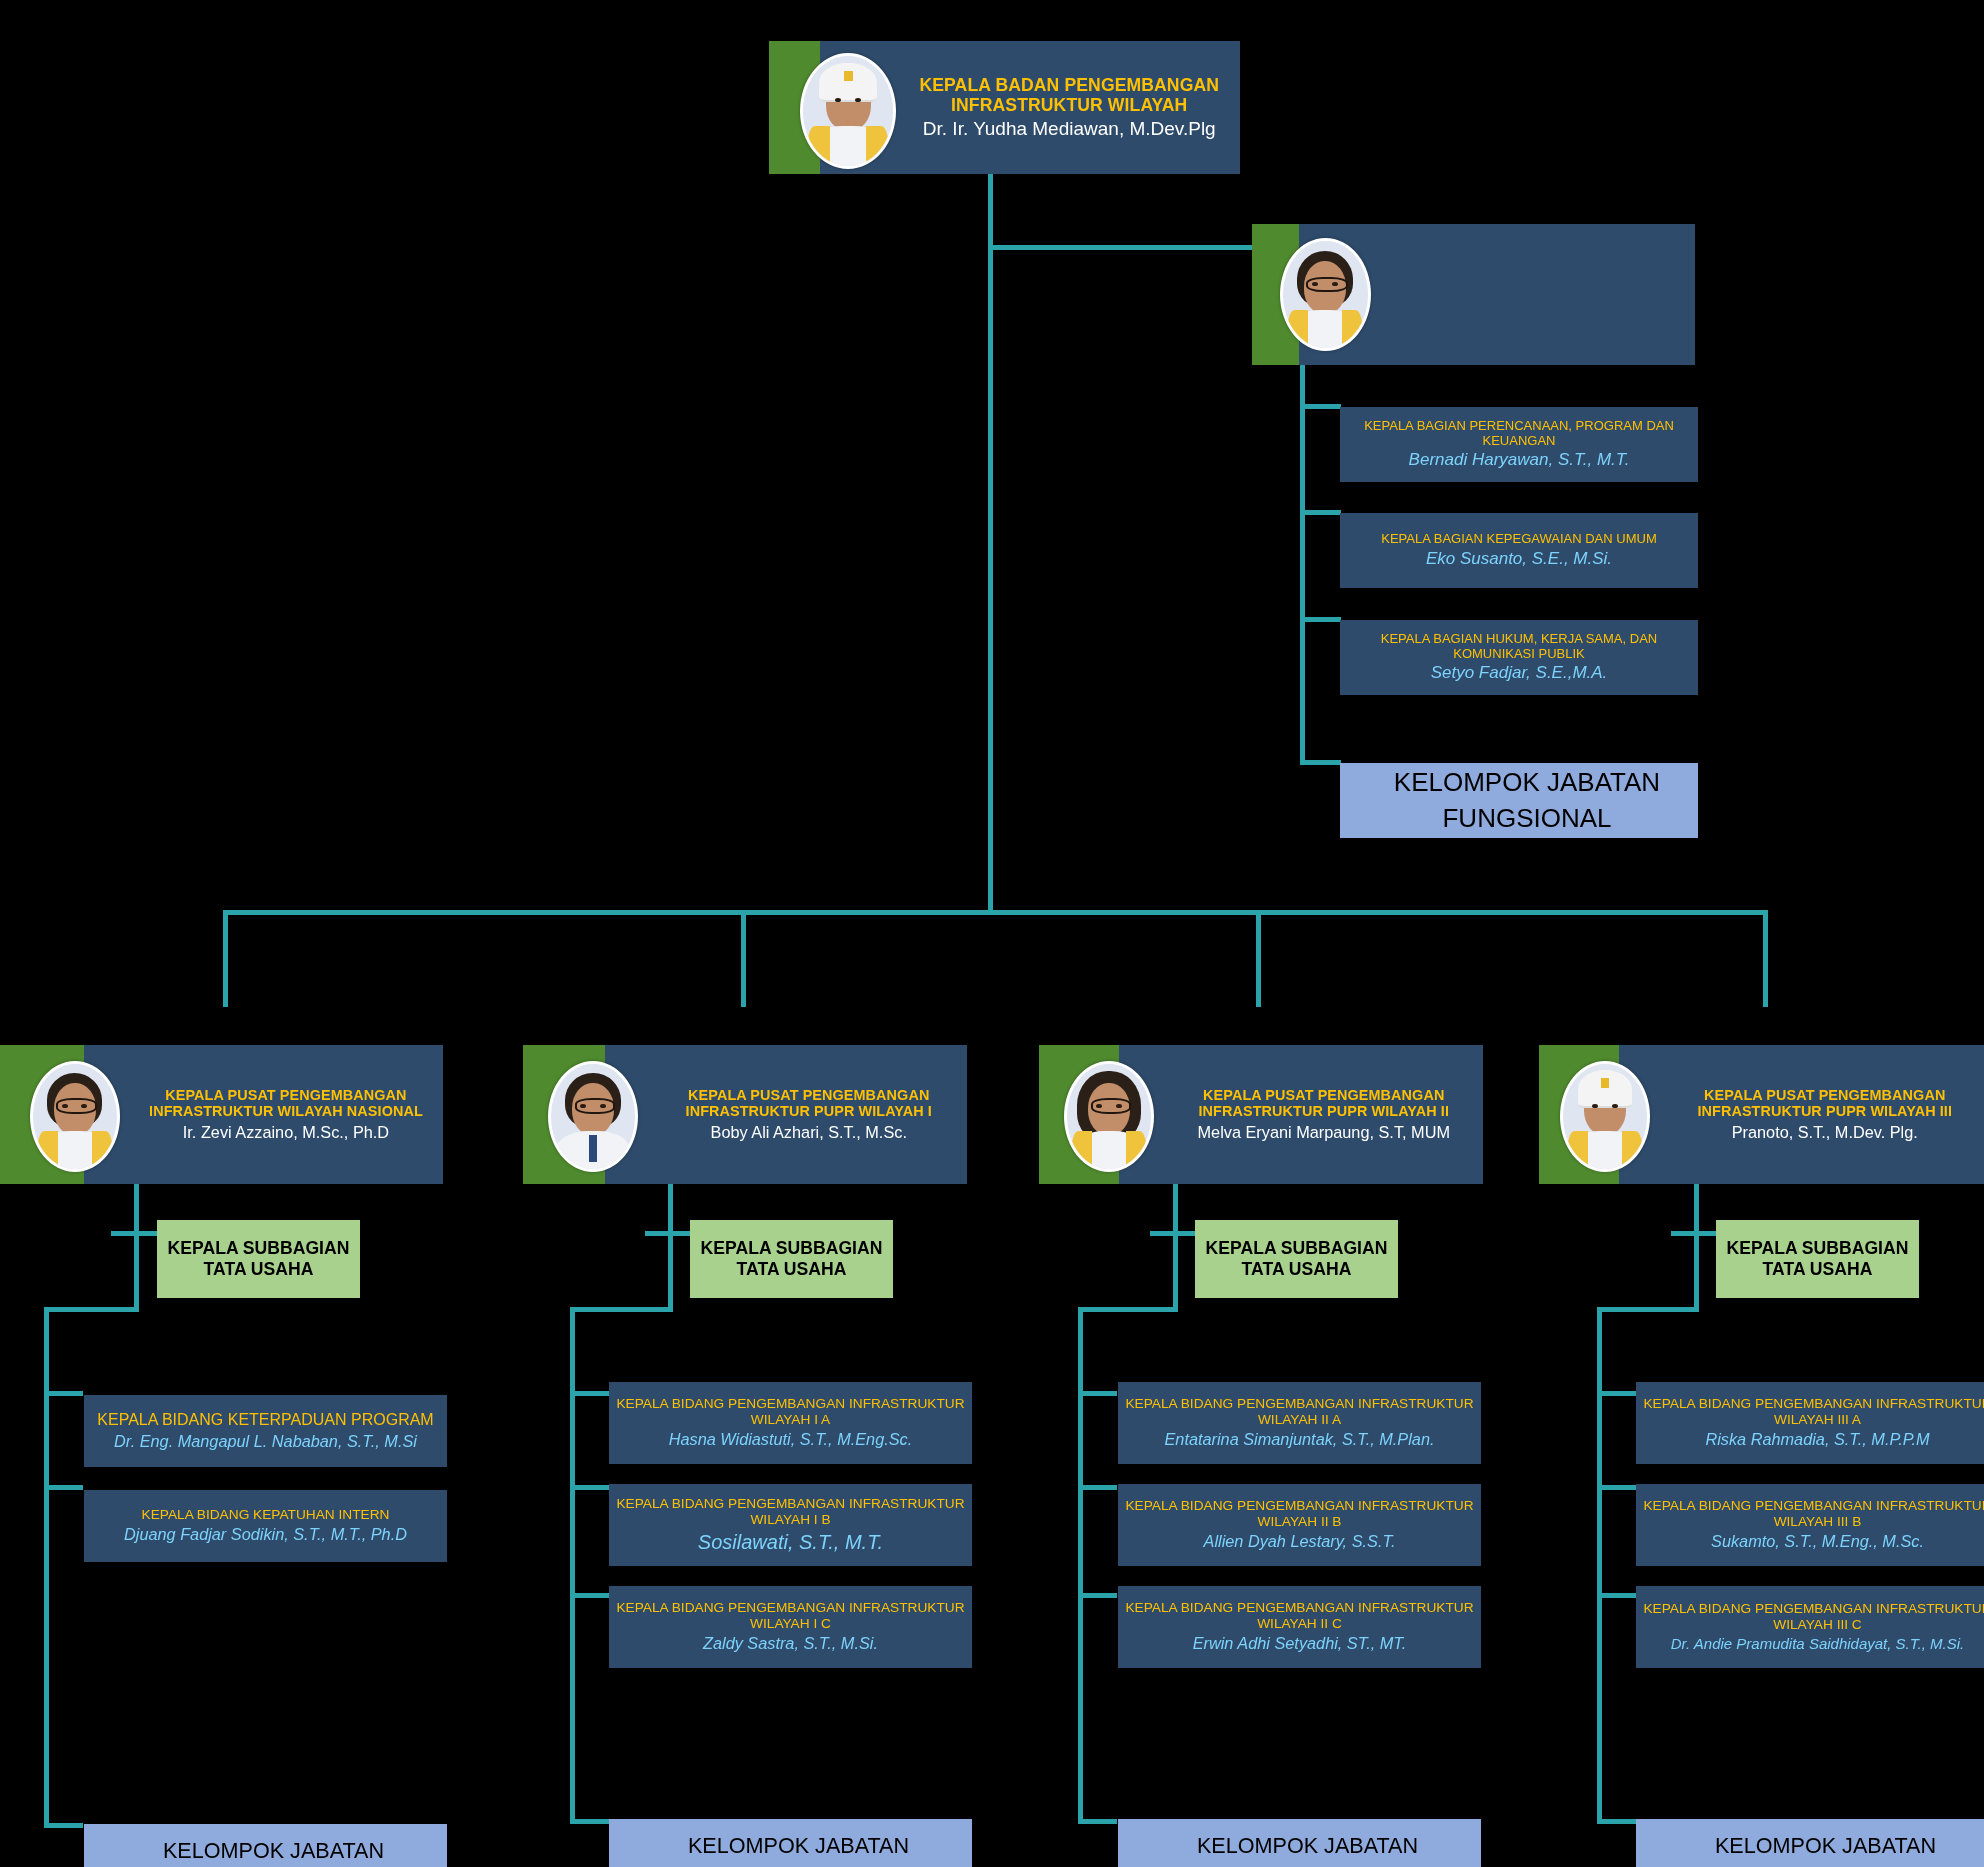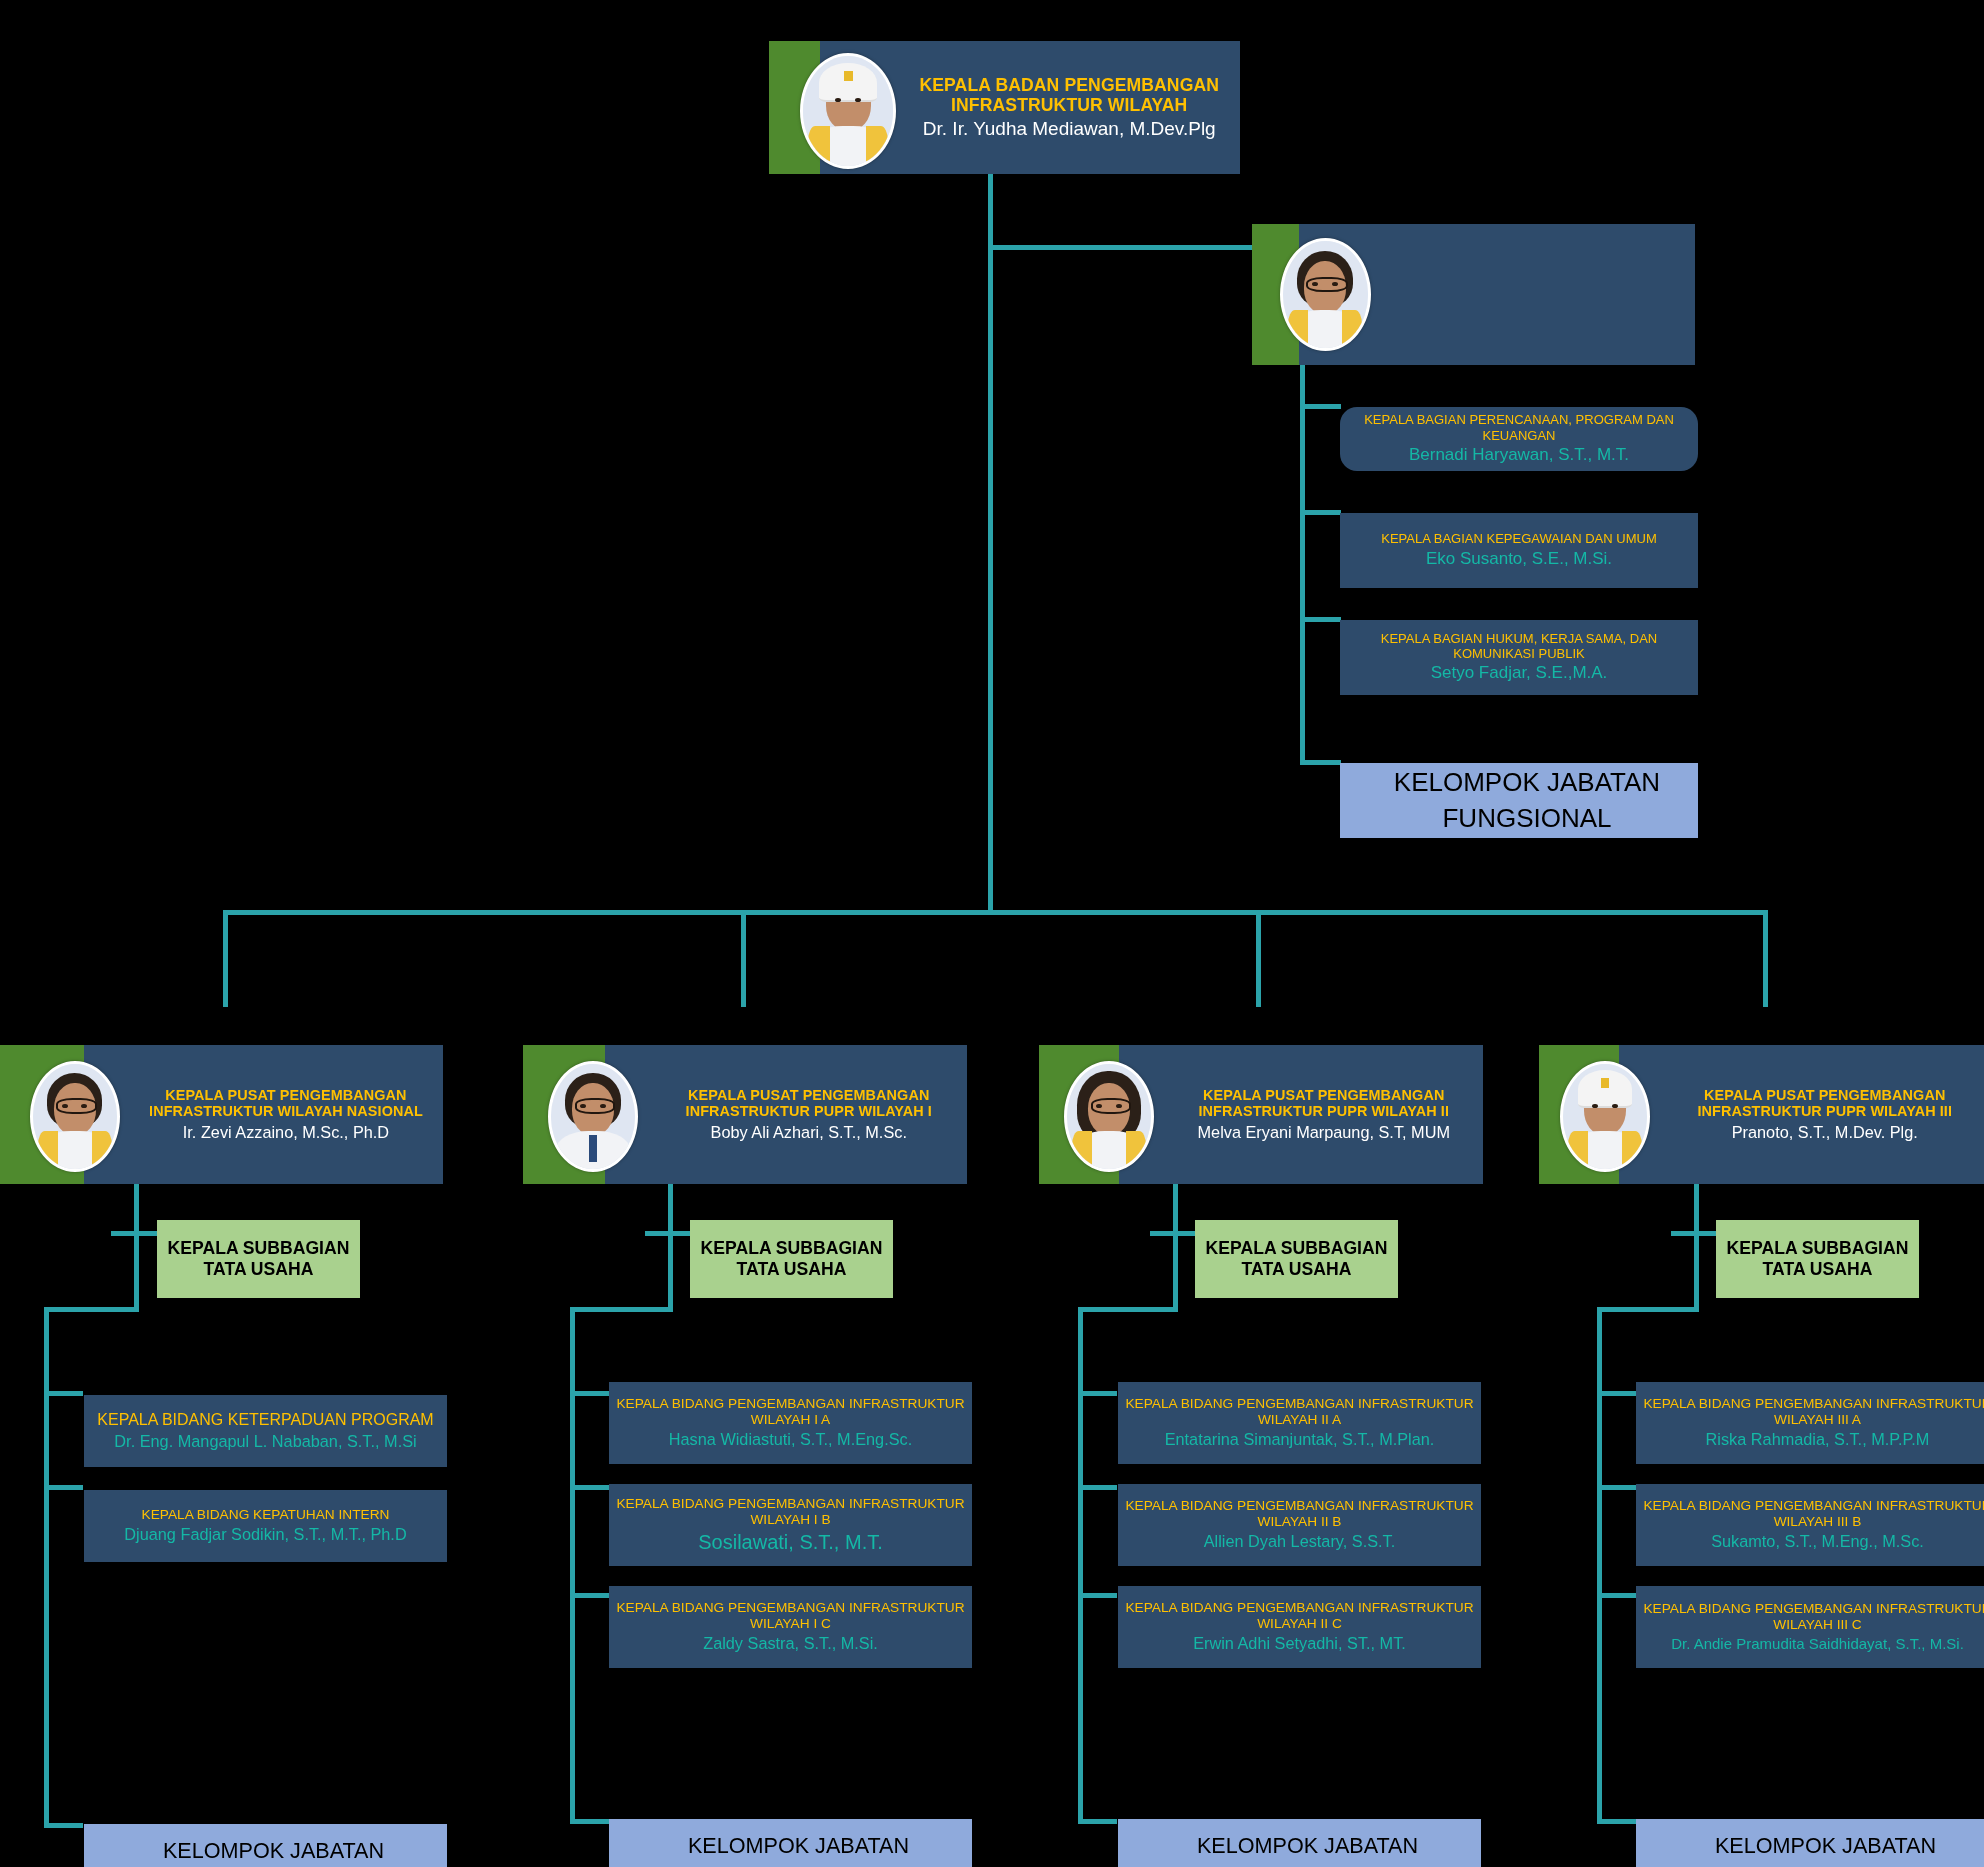--- a/index.html
+++ b/index.html
@@ -27,21 +27,21 @@
   }
   .person .ptxt{flex:1;display:flex;flex-direction:column;justify-content:center;
      align-items:center;text-align:center;padding:2.6px 6.5px 2.6px 0;}
   .person .title{color:#ffc000;font-weight:bold;line-height:1.14;letter-spacing:0.1px;}
   .person .name{color:#ffffff;line-height:1.2;margin-top:3.3px;}
 
   
   .unit{background:#2e4b6b;display:flex;flex-direction:column;align-items:center;
         justify-content:center;text-align:center;padding:2.6px 5.2px;}
   .unit .title{color:#ffc000;line-height:1.18;}
-  .unit .name{color:#14b8a6;line-height:1.22;margin-top:2px;}
+  .unit .name{color:#7dd3fc;line-height:1.22;margin-top:2px;font-style:italic;}
 
   
   .green{background:#a9d18e;color:#000;font-weight:bold;display:flex;
          align-items:center;justify-content:center;text-align:center;
          line-height:1.2;}
 
   
   .kjf{background:#8faadc;color:#000;display:flex;align-items:center;
        justify-content:center;text-align:center;line-height:1.35;padding-left:16px;}
 
@@ -155,21 +155,21 @@
         <div class="glasses"></div>
         <div class="eyeL"></div>
           <div class="eyeR"></div>
         <div class="body"></div>
           <div class="vestL"></div>
           <div class="vestR"></div>
       </div>
     </div>
   </div>
 
-  <div class="box unit" style="left:1340px;top:367px;width:358px;height:64px;border-radius:17px;">
+  <div class="box unit" style="left:1340px;top:367px;width:358px;height:75px;">
     <div class="title" style="font-size:13px;">KEPALA BAGIAN  PERENCANAAN, PROGRAM DAN KEUANGAN</div>
     <div class="name" style="font-size:17px;">Bernadi Haryawan, S.T., M.T.</div>
   </div>
 
   <div class="box unit" style="left:1340px;top:473px;width:358px;height:75px;">
     <div class="title" style="font-size:13px;">KEPALA BAGIAN KEPEGAWAIAN DAN UMUM</div>
     <div class="name" style="font-size:17px;">Eko Susanto, S.E., M.Si.</div>
   </div>
 
   <div class="box unit" style="left:1340px;top:580px;width:358px;height:75px;">

